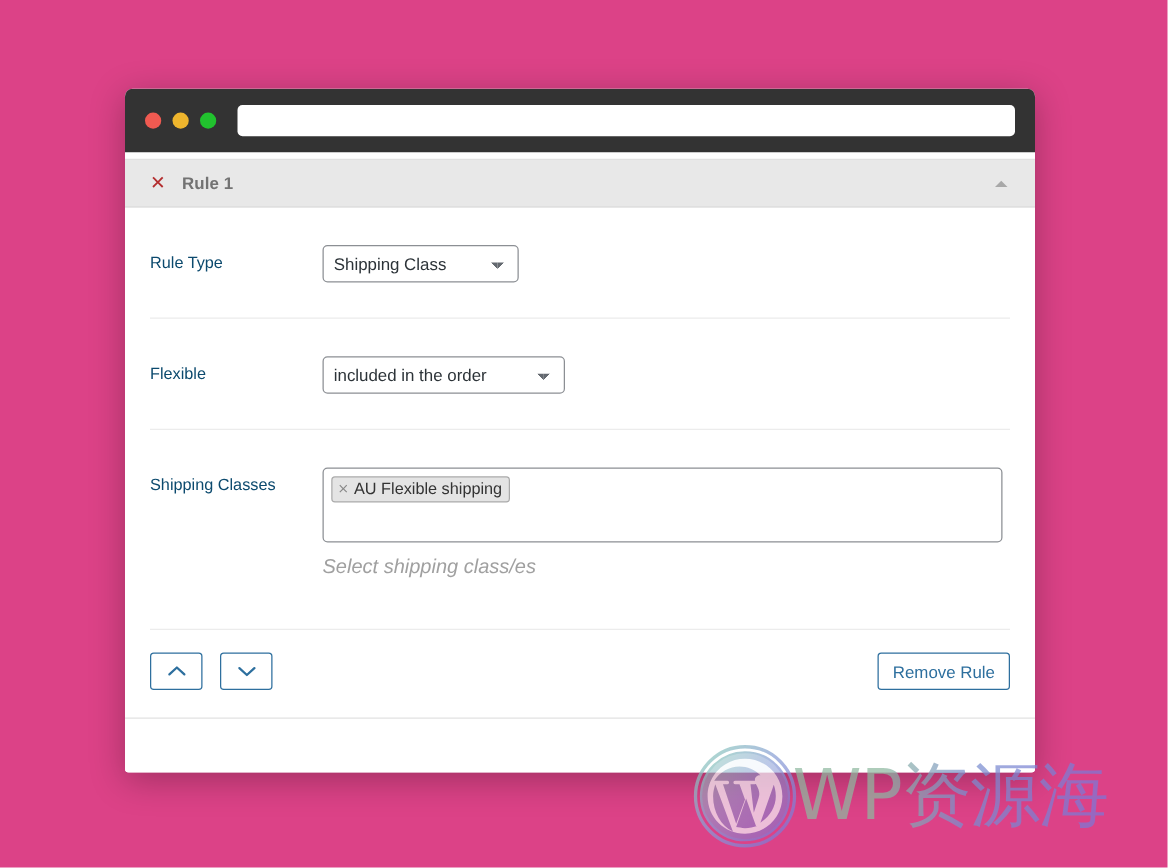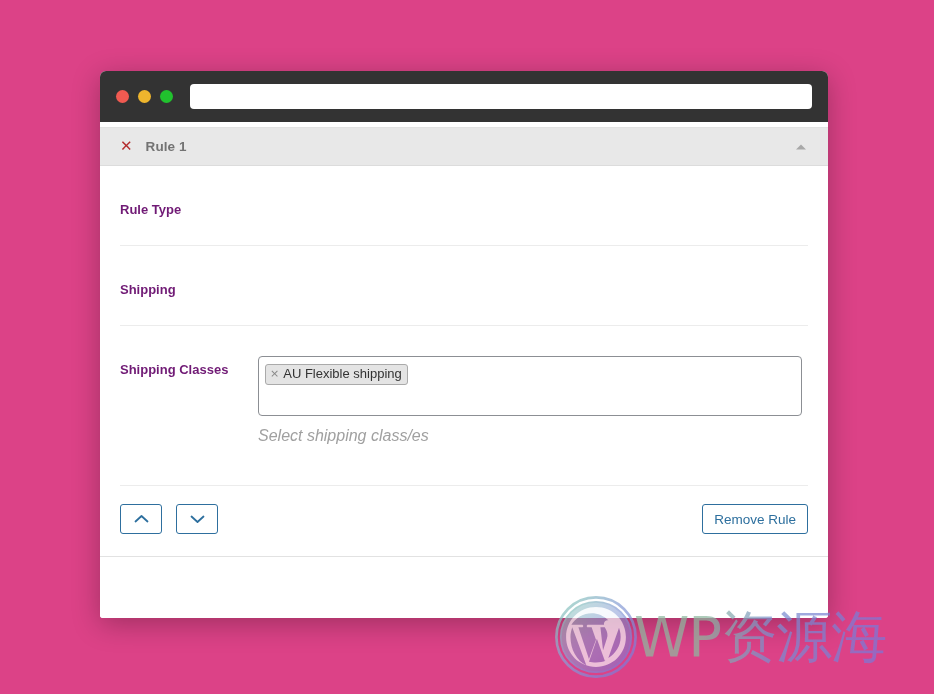--- a/index.html
+++ b/index.html
@@ -128,22 +128,22 @@
     align-items: flex-start;
     padding: 30px 0 28px 0;
     border-bottom: 1px solid #ececec;
   }
   .field-row.last { border-bottom: 1px solid #ececec; padding-bottom: 40px; }
 
   .field-label {
     width: 138px;
     flex: none;
     font-size: 13px;
-    font-weight: bold;
-    color: #701a75;
+    font-weight: normal;
+    color: #0c4a6e;
     padding-top: 6px;
   }
   .field-control { flex: 1; }
 
   select.wp-select {
     font-family: "Liberation Sans", sans-serif;
     font-size: 13.5px;
     color: #2c3338;
     background: #ffffff;
     border: 1px solid #8c8f94;
@@ -284,24 +284,30 @@
       <div class="rule-header">
         <span class="rule-close">✕</span>
         <span class="rule-title">Rule 1</span>
         <span class="rule-toggle"></span>
       </div>
 
       <div class="rule-body">
 
         <div class="field-row">
           <div class="field-label">Rule Type</div>
+          <div class="field-control">
+            <select class="wp-select sel-ruletype"><option value="Shipping Class">Shipping Class</option><option value="Product">Product</option><option value="Product Category">Product Category</option><option value="Product Tag">Product Tag</option><option value="Subtotal">Subtotal</option><option value="Weight">Weight</option><option value="Quantity">Quantity</option></select>
+          </div>
         </div>
 
         <div class="field-row">
-          <div class="field-label">Shipping</div>
+          <div class="field-label">Flexible</div>
+          <div class="field-control">
+            <select class="wp-select sel-operator"><option value="included in the order">included in the order</option><option value="not included in the order">not included in the order</option><option value="all included in the order">all included in the order</option><option value="none included in the order">none included in the order</option></select>
+          </div>
         </div>
 
         <div class="field-row last">
           <div class="field-label">Shipping Classes</div>
           <div class="field-control">
             <div class="token-box">
               <span class="token">
                 <span class="token-x">×</span>
                 <span>AU Flexible shipping</span>
               </span>

